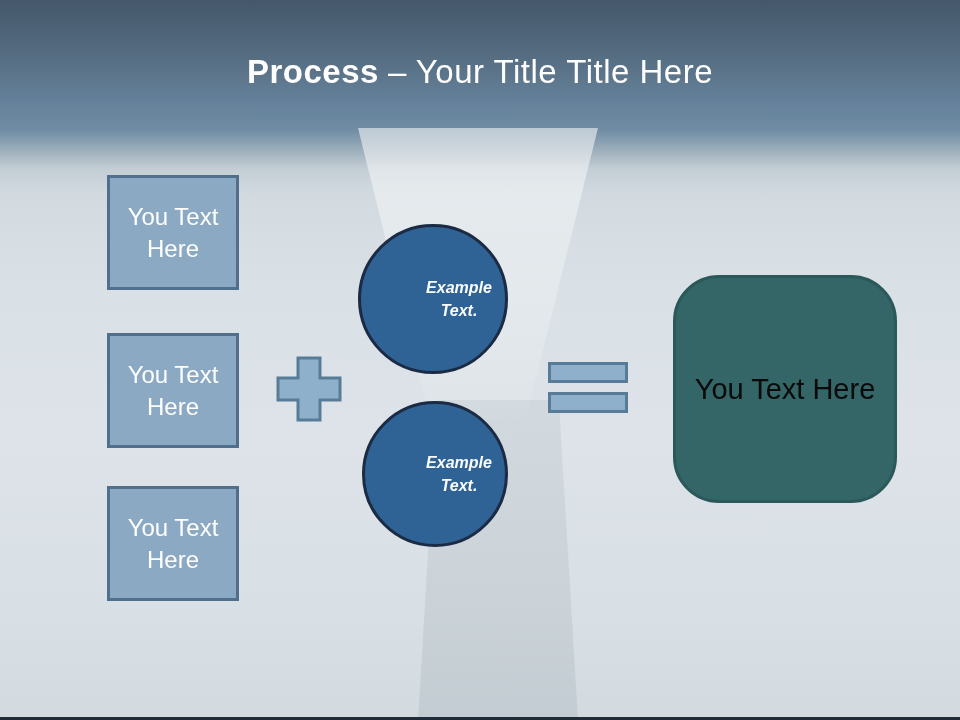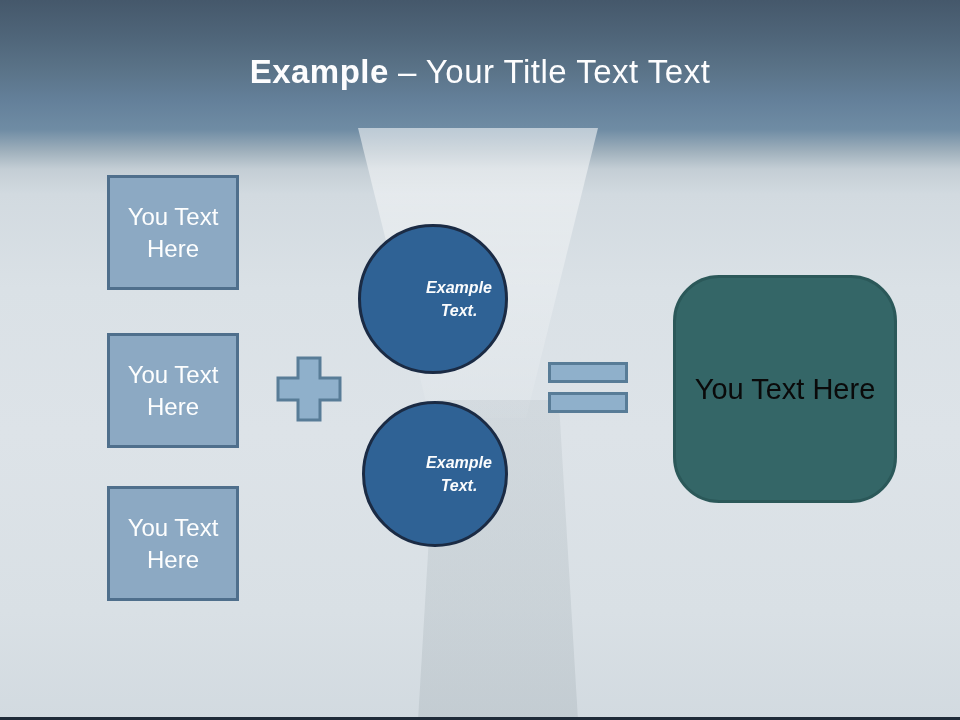--- a/index.html
+++ b/index.html
@@ -139,21 +139,21 @@
 </style>
 </head>
 <body>
 
 <div class="slide">
 
   <div class="funnel-top"></div>
   <div class="funnel-bottom"></div>
 
   <div class="slide-title">
-    <span class="title-bold">Example</span><span class="title-rest">– Your Title Text Text</span>
+    <span class="title-bold">Process</span><span class="title-rest">– Your Title Title Here</span>
   </div>
 
   <div class="input-box box1">
     <span>You Text Here</span>
   </div>
   <div class="input-box box2">
     <span>You Text Here</span>
   </div>
   <div class="input-box box3">
     <span>You Text Here</span>

